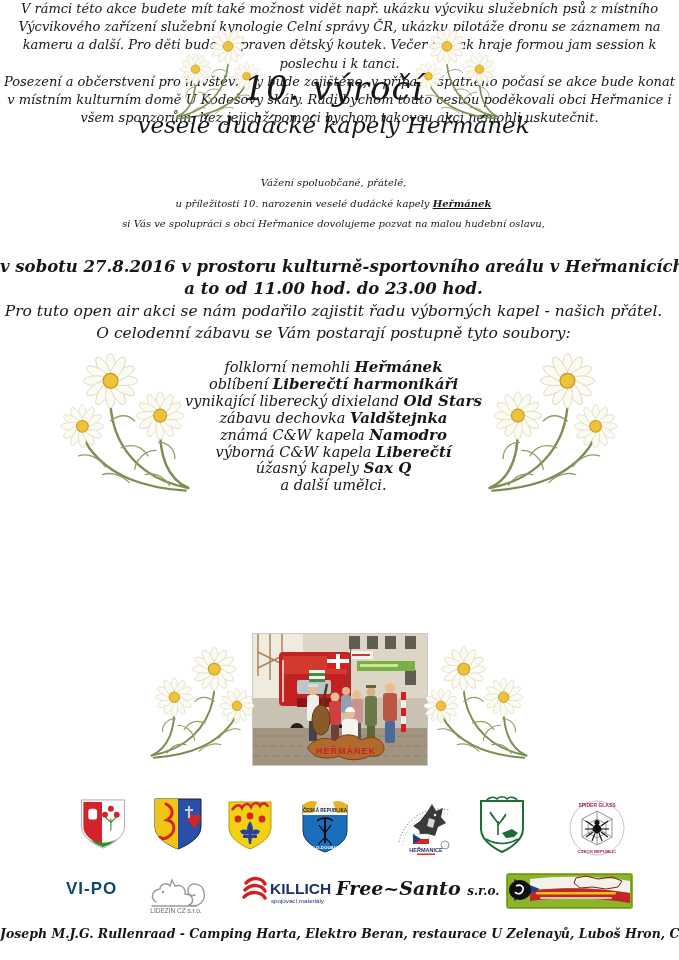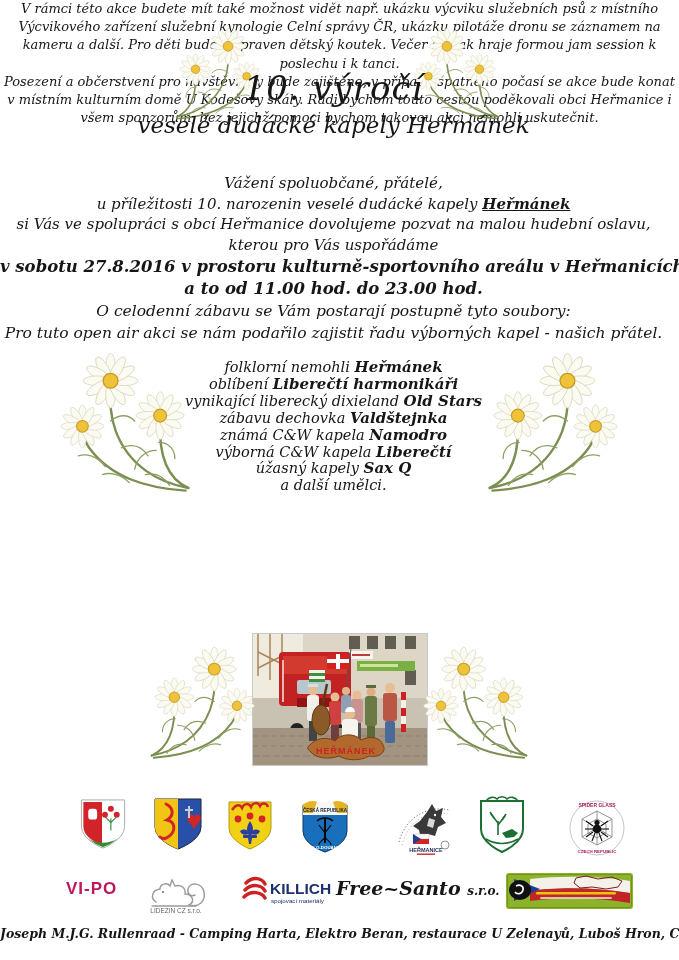--- a/index.html
+++ b/index.html
@@ -4,21 +4,21 @@
 <style>
   html,body{margin:0;padding:0;background:#ffffff;}
   .poster{
     position:relative;width:679px;height:960px;background:#fff;overflow:hidden;
     font-family:"DejaVu Serif",serif;font-style:italic;color:#161616;margin:0 auto;
   }
   .txt{position:absolute;left:0;right:12px;text-align:center;}
   .line{white-space:nowrap;}
   .title{top:68px;font-size:34px;letter-spacing:1px;}
   .subtitle{top:112px;font-size:23px;}
-  .intro{top:173px;font-size:15px;line-height:20.5px;}
+  .intro{top:173px;font-size:10px;line-height:20.5px;}
   .event{top:256px;font-size:16.5px;font-weight:bold;line-height:21.5px;}
   .openair{top:301px;font-size:15.5px;line-height:21.5px;}
   .lineup{top:359px;font-size:14.5px;line-height:16.9px;}
   .lineup b{font-size:15px;}
   .details{top:518px;left:30px;right:30px;font-size:13px;line-height:18.2px;text-align:center;}
   .footer{top:926px;font-size:12.5px;font-weight:bold;}
   .band-underline{font-weight:bold;text-decoration:underline;}
   svg{overflow:visible;display:block;}
   .flower{position:absolute;}
   .flower.mirror{transform:scaleX(-1);}
@@ -31,21 +31,21 @@
   .photo{position:absolute;left:252px;top:633px;width:174px;height:131px;border:1px solid #c9c9c9;box-sizing:content-box;}
   .logo{position:absolute;}
   #logo-arms1{left:78px;top:797px;width:50px;height:54px;}
   #logo-arms2{left:152px;top:796px;width:52px;height:56px;}
   #logo-arms3{left:226px;top:799px;width:48px;height:53px;}
   #logo-customs{left:299px;top:799px;width:52px;height:56px;}
   #logo-dog{left:393px;top:800px;width:62px;height:56px;}
   #logo-deer{left:478px;top:795px;width:48px;height:60px;}
   #logo-spider{left:566px;top:798px;width:62px;height:60px;}
   #logo-vipo{left:66px;top:879px;font-family:"Liberation Sans",sans-serif;font-style:normal;
-    font-weight:bold;font-size:17px;color:#be185d;letter-spacing:1px;}
+    font-weight:bold;font-size:17px;color:#0c4a6e;letter-spacing:1px;}
   #logo-lidezin{left:138px;top:866px;width:76px;height:48px;}
   #logo-killich{left:240px;top:873px;width:88px;height:38px;}
   #logo-freesanto{left:336px;top:877px;width:96px;height:30px;font-size:19px;font-weight:bold;white-space:nowrap;}
   #logo-freesanto .sro{font-size:12px;font-weight:bold;}
   #logo-banner{left:506px;top:873px;width:127px;height:36px;}
   .cap{font-family:"Liberation Sans",sans-serif;font-style:normal;}
 </style>
 </head>
 <body>
 
@@ -99,31 +99,30 @@
   <svg id="f-top-right" class="flower mirror" viewBox="0 0 100 100">
       <use href="#cluster"></use>
     </svg>
   <div class="txt title">10. výročí</div>
   <div class="txt subtitle">veselé dudácké kapely Heřmánek</div>
 
   <div class="txt intro">
     <div class="line">Vážení spoluobčané, přátelé,</div>
     <div class="line"><span>u příležitosti 10. narozenin veselé dudácké kapely </span><span class="band-underline">Heřmánek</span></div>
     <div class="line">si Vás ve spolupráci s obcí Heřmanice dovolujeme pozvat na malou hudební oslavu,</div>
-    <div class="line">kterou pro Vás uspořádáme</div>
   </div>
 
   <div class="txt event">
     <div class="line">v sobotu 27.8.2016 v prostoru kulturně-sportovního areálu v Heřmanicích,</div>
     <div class="line">a to od 11.00 hod. do 23.00 hod.</div>
   </div>
 
   <div class="txt openair">
+    <div class="line">Pro tuto open air akci se nám podařilo zajistit řadu výborných kapel - našich přátel.</div>
     <div class="line">O celodenní zábavu se Vám postarají postupně tyto soubory:</div>
-    <div class="line">Pro tuto open air akci se nám podařilo zajistit řadu výborných kapel - našich přátel.</div>
   </div>
 
   <div class="txt lineup">
     <div class="line"><span>folklorní nemohli </span><b>Heřmánek</b></div>
     <div class="line"><span>oblíbení </span><b>Liberečtí harmonikáři</b></div>
     <div class="line"><span>vynikající liberecký dixieland </span><b>Old Stars</b></div>
     <div class="line"><span>zábavu dechovka </span><b>Valdštejnka</b></div>
     <div class="line"><span>známá C&amp;W kapela </span><b>Namodro</b></div>
     <div class="line"><span>výborná C&amp;W kapela </span><b>Liberečtí</b></div>
     <div class="line"><span>úžasný kapely </span><b>Sax Q</b></div>

